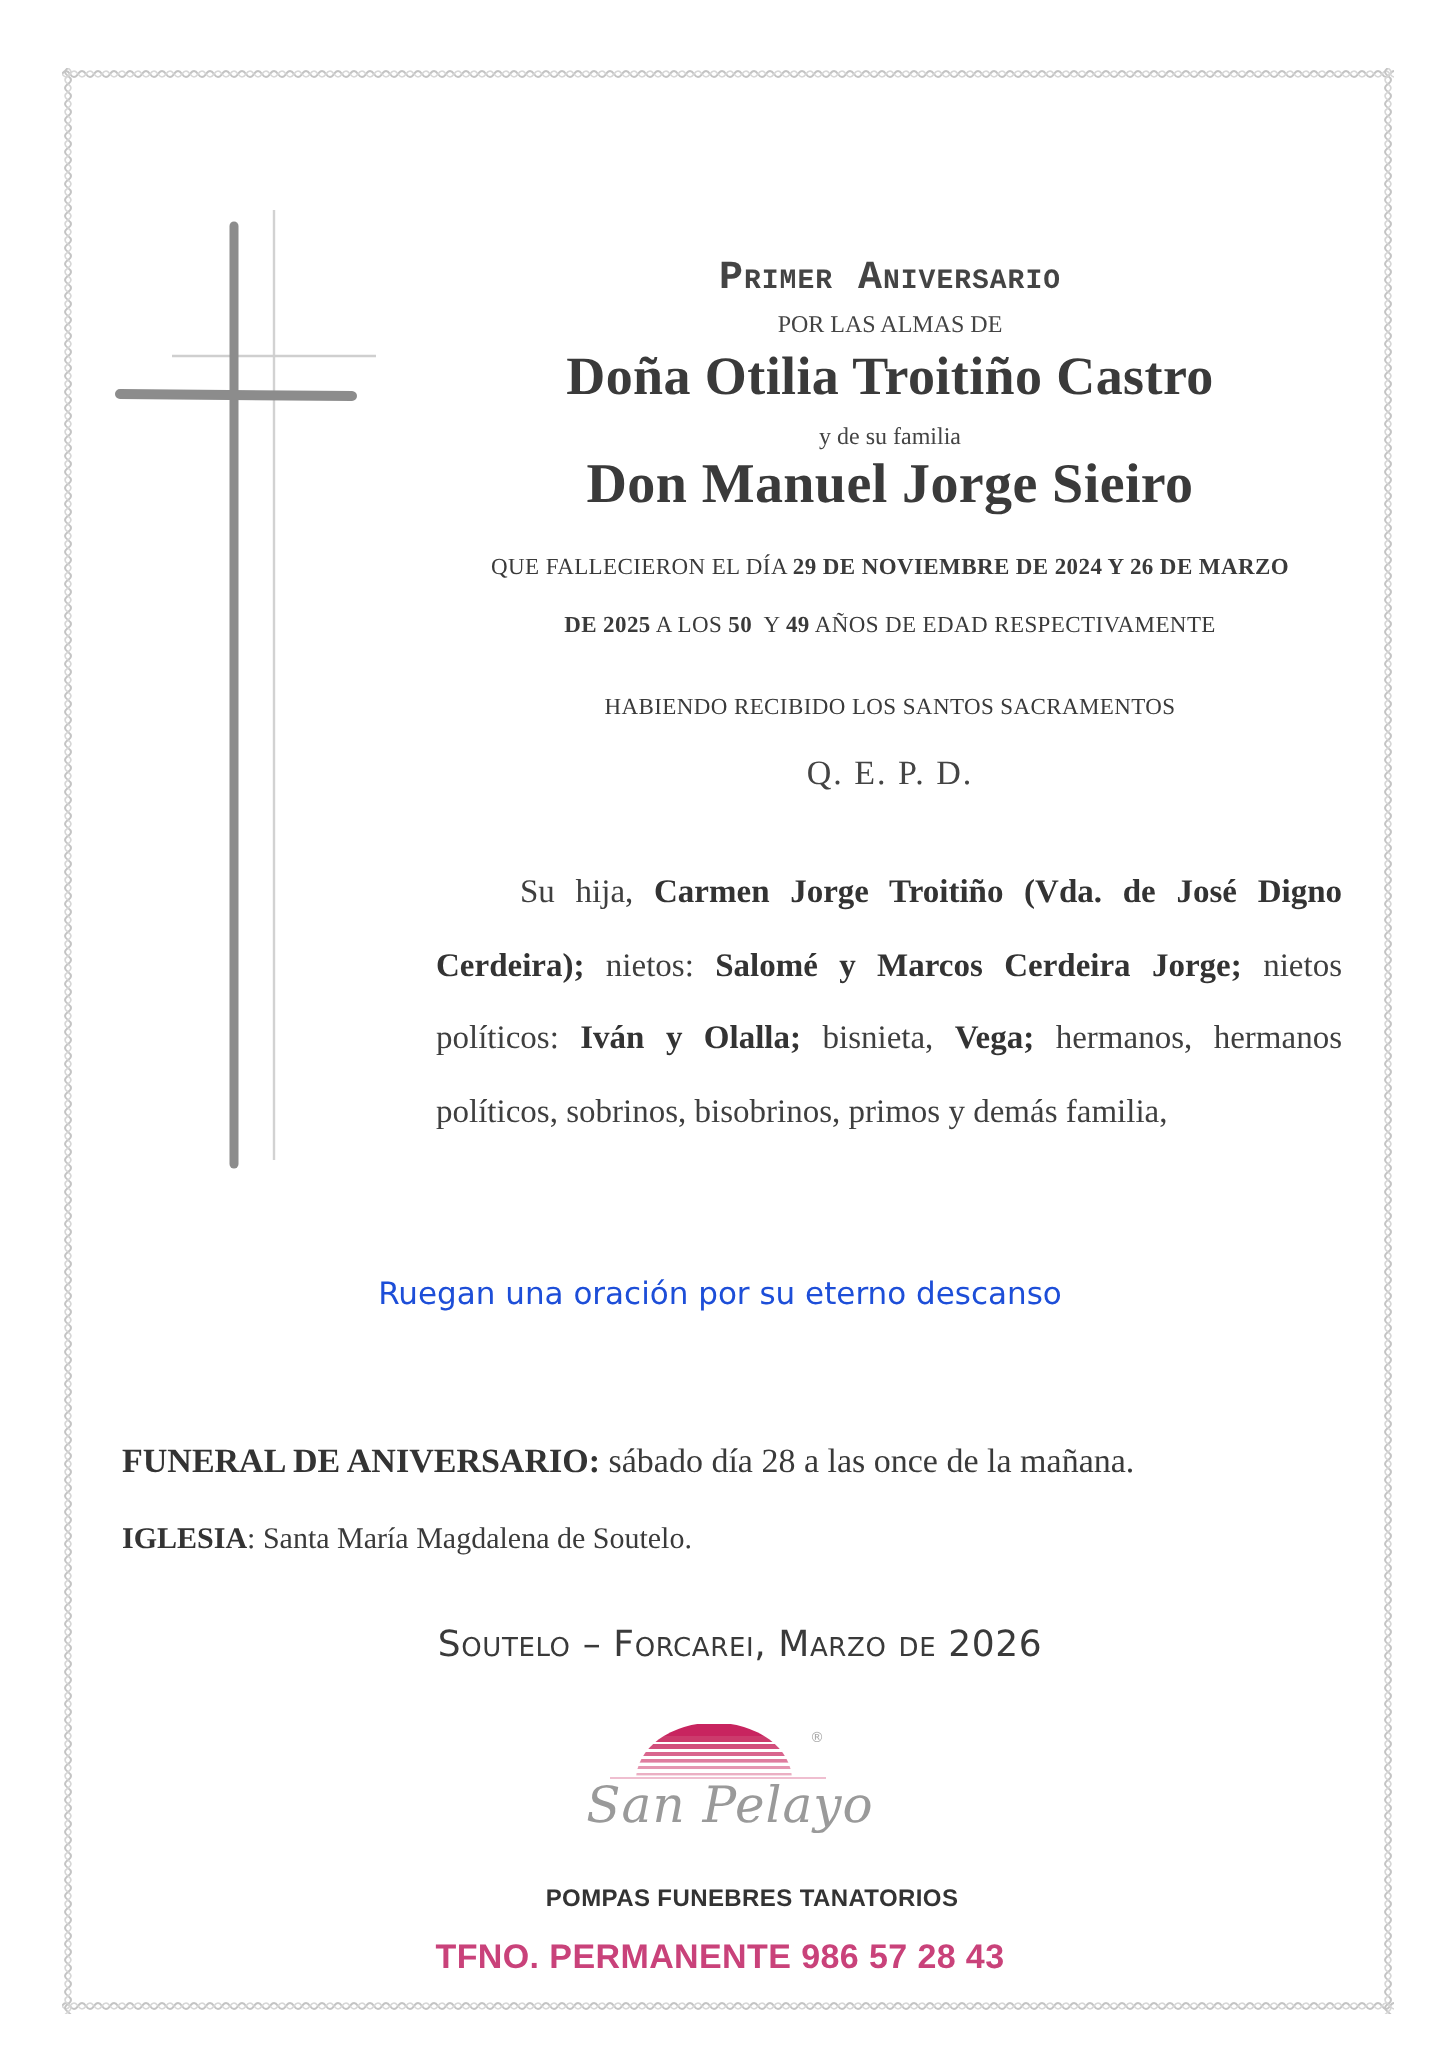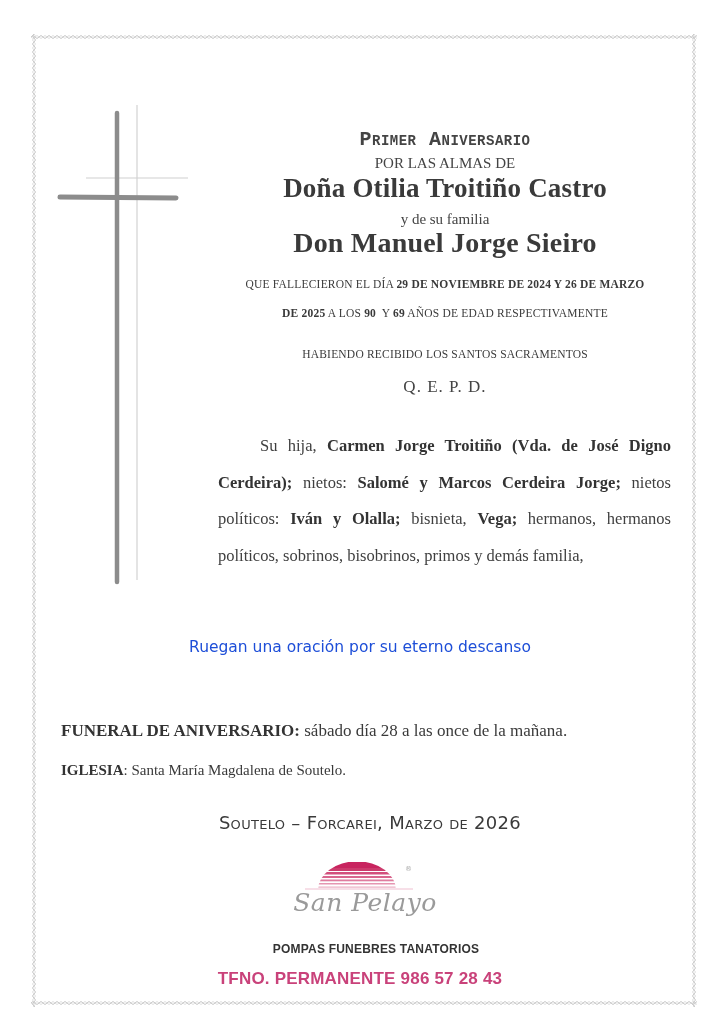--- a/index.html
+++ b/index.html
@@ -16,21 +16,21 @@
 
     
     .cross { position: absolute; left: 0; top: 0; width: 220px; height: 600px; }
     .center-col { position: absolute; left: 218px; width: 454px; text-align: center; }
 
     .hdr-title {
       top: 130px; font-family: "Liberation Mono", "DejaVu Sans Mono", monospace;
       font-weight: bold; font-size: 20px; letter-spacing: 0.5px; color: #444;
       font-variant: small-caps;
     }
-    .hdr-sub { font-size: 15px; color: #444; }
+    .hdr-sub { font-size: 12px; color: #444; }
     .hdr-name { font-size: 27px; font-weight: bold; color: #3a3a3a; letter-spacing: 0.2px; }
     .dates { font-size: 11.5px; color: #3a3a3a; letter-spacing: 0.2px; }
     .dates b { font-weight: bold; }
     .qepd { font-size: 17px; color: #444; letter-spacing: 1px; text-align: center; }
 
     .body-par {
       position: absolute; left: 218px; top: 428px; width: 453px;
       font-size: 16.5px; line-height: 36.5px; text-align: justify; color: #3f3f3f;
       text-indent: 42px;
     }
@@ -100,21 +100,21 @@
   <line x1="60" y1="197" x2="176" y2="198" stroke="#8c8c8c" stroke-width="5" stroke-linecap="round"></line>
 </svg>
 
 <div class="center-col hdr-title" style="top:128px;">Primer Aniversario</div>
 <div class="center-col hdr-sub" style="top:155px;">POR LAS ALMAS DE</div>
 <div class="center-col hdr-name" style="top:173px;">Doña Otilia Troitiño Castro</div>
 <div class="center-col hdr-sub" style="top:211px;">y de su familia</div>
 <div class="center-col hdr-name" style="top:227px; font-size:28px;">Don Manuel Jorge Sieiro</div>
 
 <div class="center-col dates" style="top:278px;"><span>QUE FALLECIERON EL DÍA </span><b>29 DE NOVIEMBRE DE 2024 Y 26 DE MARZO</b></div>
-<div class="center-col dates" style="top:307px;"><b>DE 2025</b><span> A LOS </span><b>90</b><span style="white-space:pre">  Y </span><b>69</b><span> AÑOS DE EDAD RESPECTIVAMENTE</span></div>
+<div class="center-col dates" style="top:307px;"><b>DE 2025</b><span> A LOS </span><b>50</b><span style="white-space:pre">  Y </span><b>49</b><span> AÑOS DE EDAD RESPECTIVAMENTE</span></div>
 <div class="center-col dates" style="top:320px;margin-top:28px;">HABIENDO RECIBIDO LOS SANTOS SACRAMENTOS</div>
 <div class="center-col qepd" style="top:377px;">Q. E. P. D.</div>
 
 <div class="body-par"><span>Su hija, </span><b>Carmen Jorge Troitiño (Vda. de José Digno Cerdeira);</b><span> nietos: </span><b>Salomé y Marcos Cerdeira Jorge;</b><span> nietos políticos: </span><b>Iván y Olalla;</b><span> bisnieta, </span><b>Vega;</b><span> hermanos, hermanos políticos, sobrinos, bisobrinos, primos y demás familia,</span></div>
 
 <div class="pray">Ruegan una oración por su eterno descanso</div>
 
 <div class="funeral"><b>FUNERAL DE ANIVERSARIO:</b><span> sábado día 28 a las once de la mañana.</span></div>
 <div class="church"><b>IGLESIA</b><span>: Santa María Magdalena de Soutelo.</span></div>
 

